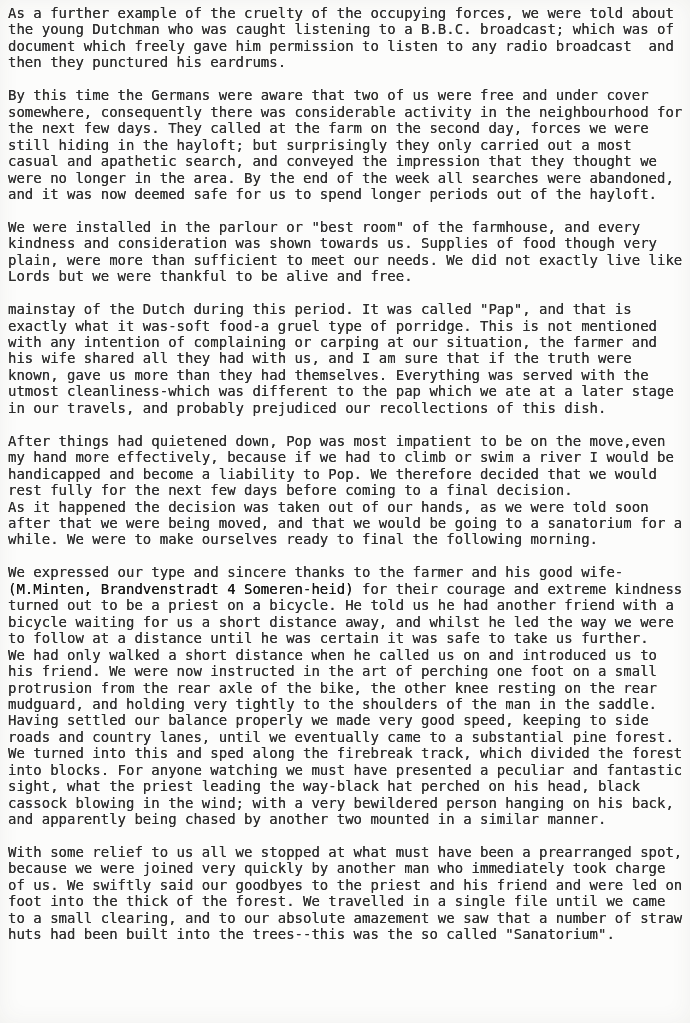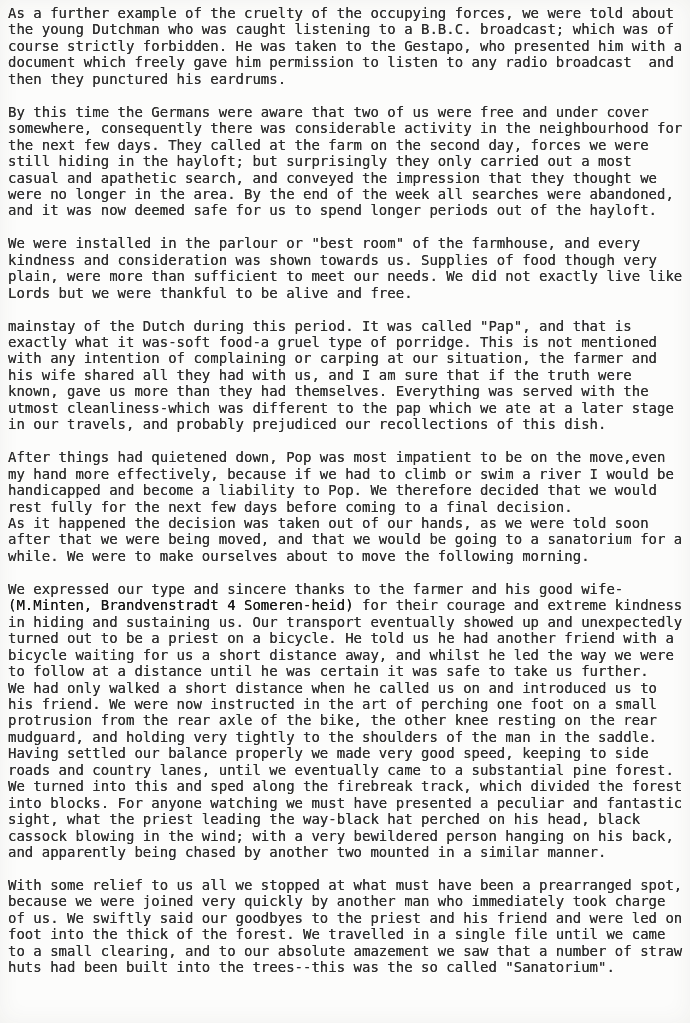--- a/index.html
+++ b/index.html
@@ -41,21 +41,20 @@
   }
 </style>
 </head>
 <body>
 
 <div class="page">
   <div id="doc">
       <div class="paragraph">
         <div class="line"><span class="seg">As a further example of the cruelty of the occupying forces, we were told about</span></div>
         <div class="line"><span class="seg">the young Dutchman who was caught listening to a B.B.C. broadcast; which was of</span></div>
-        <div class="line"><span class="seg">course strictly forbidden. He was taken to the Gestapo, who presented him with a</span></div>
         <div class="line"><span class="seg">document which freely gave him permission to listen to any radio broadcast  and</span></div>
         <div class="line"><span class="seg">then they punctured his eardrums.</span></div>
       </div>
       <div class="paragraph">
         <div class="line"><span class="seg">By this time the Germans were aware that two of us were free and under cover</span></div>
         <div class="line"><span class="seg">somewhere, consequently there was considerable activity in the neighbourhood for</span></div>
         <div class="line"><span class="seg">the next few days. They called at the farm on the second day, forces we were</span></div>
         <div class="line"><span class="seg">still hiding in the hayloft; but surprisingly they only carried out a most</span></div>
         <div class="line"><span class="seg">casual and apathetic search, and conveyed the impression that they thought we</span></div>
         <div class="line"><span class="seg">were no longer in the area. By the end of the week all searches were abandoned,</span></div>
@@ -76,26 +75,25 @@
         <div class="line"><span class="seg">utmost cleanliness-which was different to the pap which we ate at a later stage</span></div>
         <div class="line"><span class="seg">in our travels, and probably prejudiced our recollections of this dish.</span></div>
       </div>
       <div class="paragraph">
         <div class="line"><span class="seg">After things had quietened down, Pop was most impatient to be on the move,even</span></div>
         <div class="line"><span class="seg">my hand more effectively, because if we had to climb or swim a river I would be</span></div>
         <div class="line"><span class="seg">handicapped and become a liability to Pop. We therefore decided that we would</span></div>
         <div class="line"><span class="seg">rest fully for the next few days before coming to a final decision.</span></div>
         <div class="line"><span class="seg">As it happened the decision was taken out of our hands, as we were told soon</span></div>
         <div class="line"><span class="seg">after that we were being moved, and that we would be going to a sanatorium for a</span></div>
-        <div class="line"><span class="seg">while. We were to make ourselves about to move the following morning.</span></div>
+        <div class="line"><span class="seg">while. We were to make ourselves ready to final the following morning.</span></div>
       </div>
       <div class="paragraph">
         <div class="line"><span class="seg">We expressed our type and sincere thanks to the farmer and his good wife-</span></div>
         <div class="line"><span class="seg bold">(M.Minten, Brandvenstradt 4 Someren-heid)</span><span class="seg"> for their courage and extreme kindness</span></div>
-        <div class="line"><span class="seg">in hiding and sustaining us. Our transport eventually showed up and unexpectedly</span></div>
         <div class="line"><span class="seg">turned out to be a priest on a bicycle. He told us he had another friend with a</span></div>
         <div class="line"><span class="seg">bicycle waiting for us a short distance away, and whilst he led the way we were</span></div>
         <div class="line"><span class="seg">to follow at a distance until he was certain it was safe to take us further.</span></div>
         <div class="line"><span class="seg">We had only walked a short distance when he called us on and introduced us to</span></div>
         <div class="line"><span class="seg">his friend. We were now instructed in the art of perching one foot on a small</span></div>
         <div class="line"><span class="seg">protrusion from the rear axle of the bike, the other knee resting on the rear</span></div>
         <div class="line"><span class="seg">mudguard, and holding very tightly to the shoulders of the man in the saddle.</span></div>
         <div class="line"><span class="seg">Having settled our balance properly we made very good speed, keeping to side</span></div>
         <div class="line"><span class="seg">roads and country lanes, until we eventually came to a substantial pine forest.</span></div>
         <div class="line"><span class="seg">We turned into this and sped along the firebreak track, which divided the forest</span></div>

